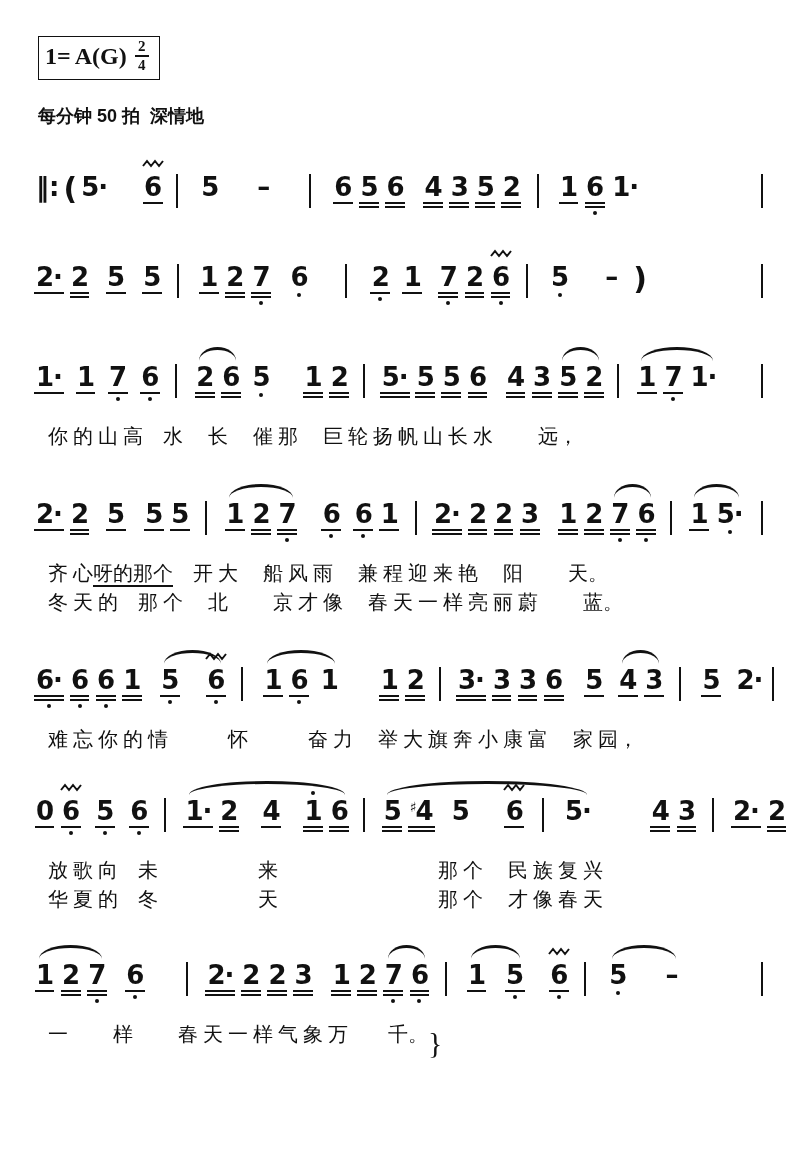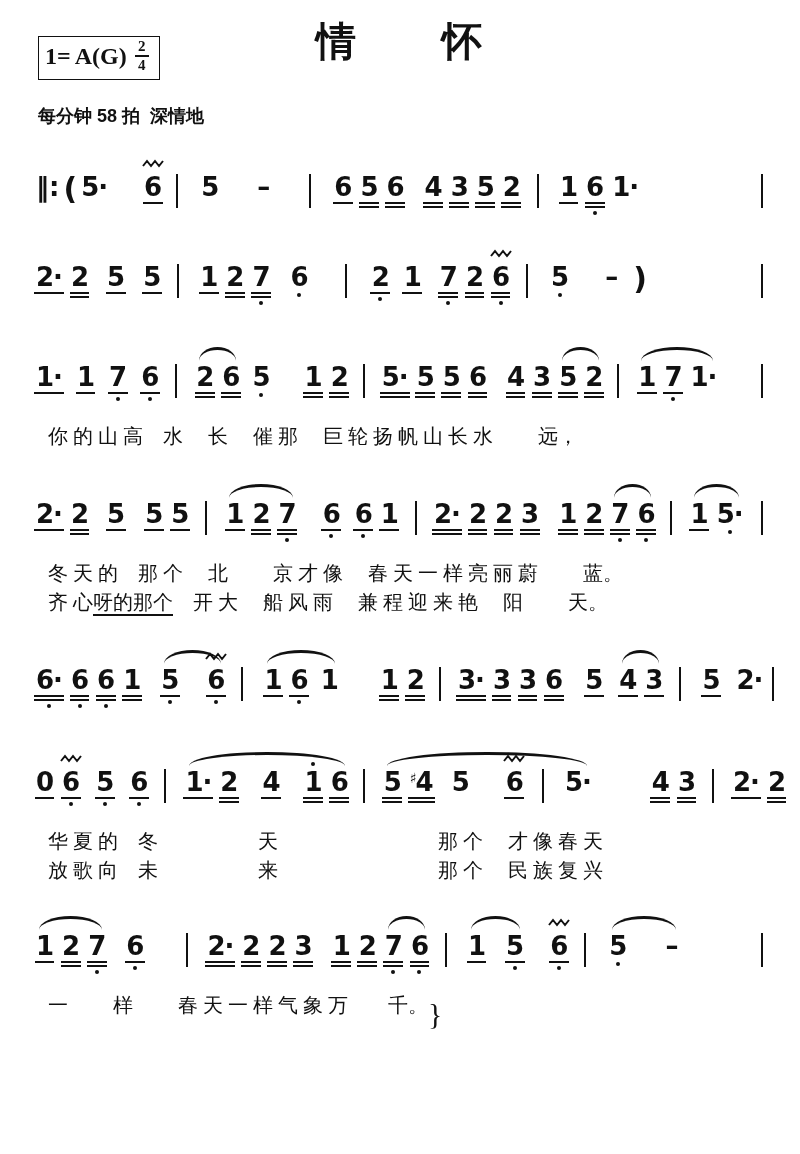--- a/index.html
+++ b/index.html
@@ -47,31 +47,30 @@
   .lyr{font-size:20px;line-height:1.45;white-space:pre;padding-left:12px;}
   .lyr .lu{border-bottom:2px solid #111;padding-bottom:1px;}
   .lyr .brace{font-size:30px;vertical-align:-12px;}
 </style>
 </head>
 <body>
 
 <div class="page">
 
   <div class="header">
-    <div class="title">情　　怀</div>
     <div class="keysig">
       <span>1=</span>
       <span>A(G)</span>
       <span class="frac">
         <b>2</b>
         <i></i>
         <b>4</b>
       </span>
     </div>
-    <div class="tempo">每分钟 58 拍  深情地</div>
+    <div class="tempo">每分钟 50 拍  深情地</div>
   </div>
 
   <div id="music">
       <div class="system" style="margin-bottom: 12px;">
         <div class="notes-row">
           <span class="rep">‖:</span>
           <span class="par">(</span>
           <span class="tk">
             <span class="num">5·</span>
           </span>
@@ -547,22 +546,22 @@
           </span>
           <span class="tk">
             <span class="num">5·</span>
             <i class="dt"></i>
           </span>
           <span class="bar" style="margin-left: auto;"></span>
           <div class="slur" style="left: 192.55px; width: 64.9px;"></div>
           <div class="slur" style="left: 577.55px; width: 37.9px;"></div>
           <div class="slur" style="left: 657.55px; width: 45.55px;"></div>
         </div>
+        <div class="lyr"><span>齐 心</span><span class="lu">呀的那个</span><span>　开 大　 船 风 雨　 兼 程 迎 来 艳　 阳　　 天。</span></div>
         <div class="lyr"><span>冬 天 的　那 个　 北　　 京 才 像　 春 天 一 样 亮 丽 蔚　　 蓝。</span></div>
-        <div class="lyr"><span>齐 心</span><span class="lu">呀的那个</span><span>　开 大　 船 风 雨　 兼 程 迎 来 艳　 阳　　 天。</span></div>
       </div>
       <div class="system" style="margin-bottom: 24px;">
         <div class="notes-row">
           <span class="tk">
             <span class="num">6·</span>
             <span class="uls">
               <i class="ul"></i>
               <i class="ul"></i>
             </span>
             <i class="dt"></i>
@@ -693,20 +692,21 @@
             </span>
           </span>
           <span class="tk" style="margin-left: 8px;">
             <span class="num">2·</span>
           </span>
           <span class="bar" style="margin-left: auto;"></span>
           <div class="slur" style="left: 127.55px; width: 57.9px;"></div>
           <div class="slur" style="left: 230.55px; width: 68.9px;"></div>
           <div class="slur" style="left: 585.55px; width: 37.9px;"></div>
         </div>
+        <div class="lyr"><span>难 忘 你 的 情　　　怀　　　奋 力　 举 大 旗 奔 小 康 富　 家 园，</span></div>
       </div>
       <div class="system" style="margin-bottom: 28px;">
         <div class="notes-row">
           <span class="tk">
             <span class="num">0</span>
             <span class="uls">
               <i class="ul"></i>
             </span>
           </span>
           <span class="tk">
@@ -823,22 +823,22 @@
           <span class="tk">
             <span class="num">2</span>
             <span class="uls">
               <i class="ul"></i>
               <i class="ul"></i>
             </span>
           </span>
           <div class="slur" style="left: 152.9px; width: 156.55px;"></div>
           <div class="slur" style="left: 350.55px; width: 200.55px;"></div>
         </div>
+        <div class="lyr"><span>放 歌 向　未　　　　　来　　　　　　　　那 个　 民 族 复 兴</span></div>
         <div class="lyr"><span>华 夏 的　冬　　　　　天　　　　　　　　那 个　 才 像 春 天</span></div>
-        <div class="lyr"><span>放 歌 向　未　　　　　来　　　　　　　　那 个　 民 族 复 兴</span></div>
       </div>
       <div class="system" style="margin-bottom: 40px;">
         <div class="notes-row">
           <span class="tk">
             <span class="num">1</span>
             <span class="uls">
               <i class="ul"></i>
             </span>
           </span>
           <span class="tk">

